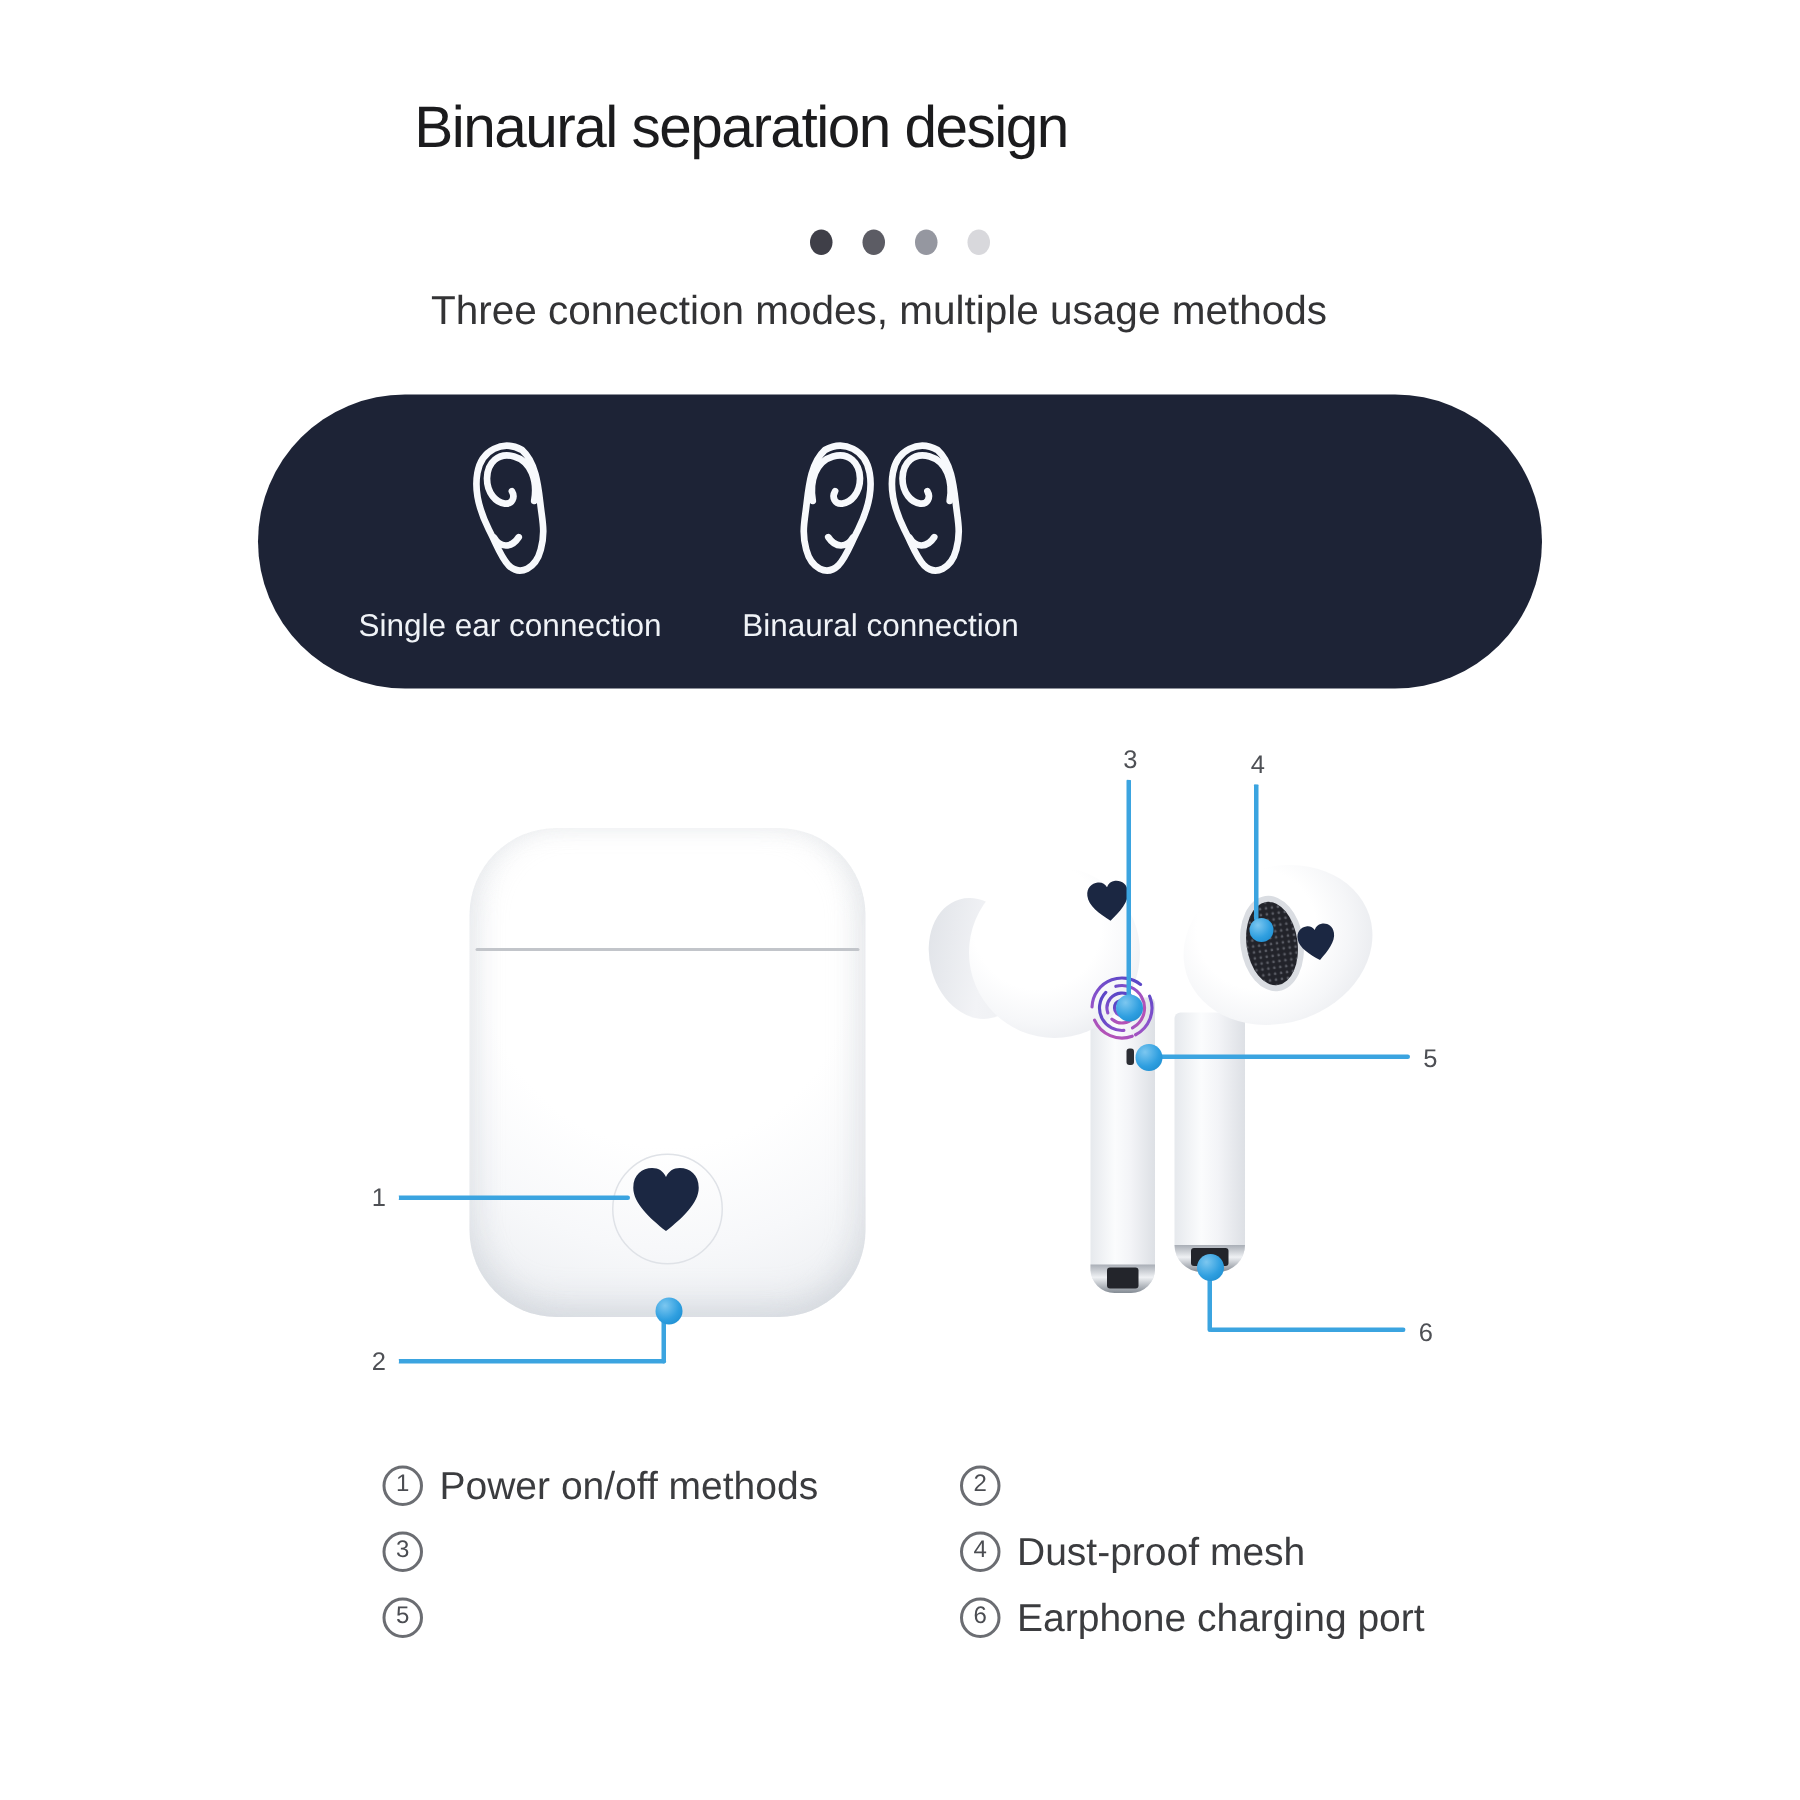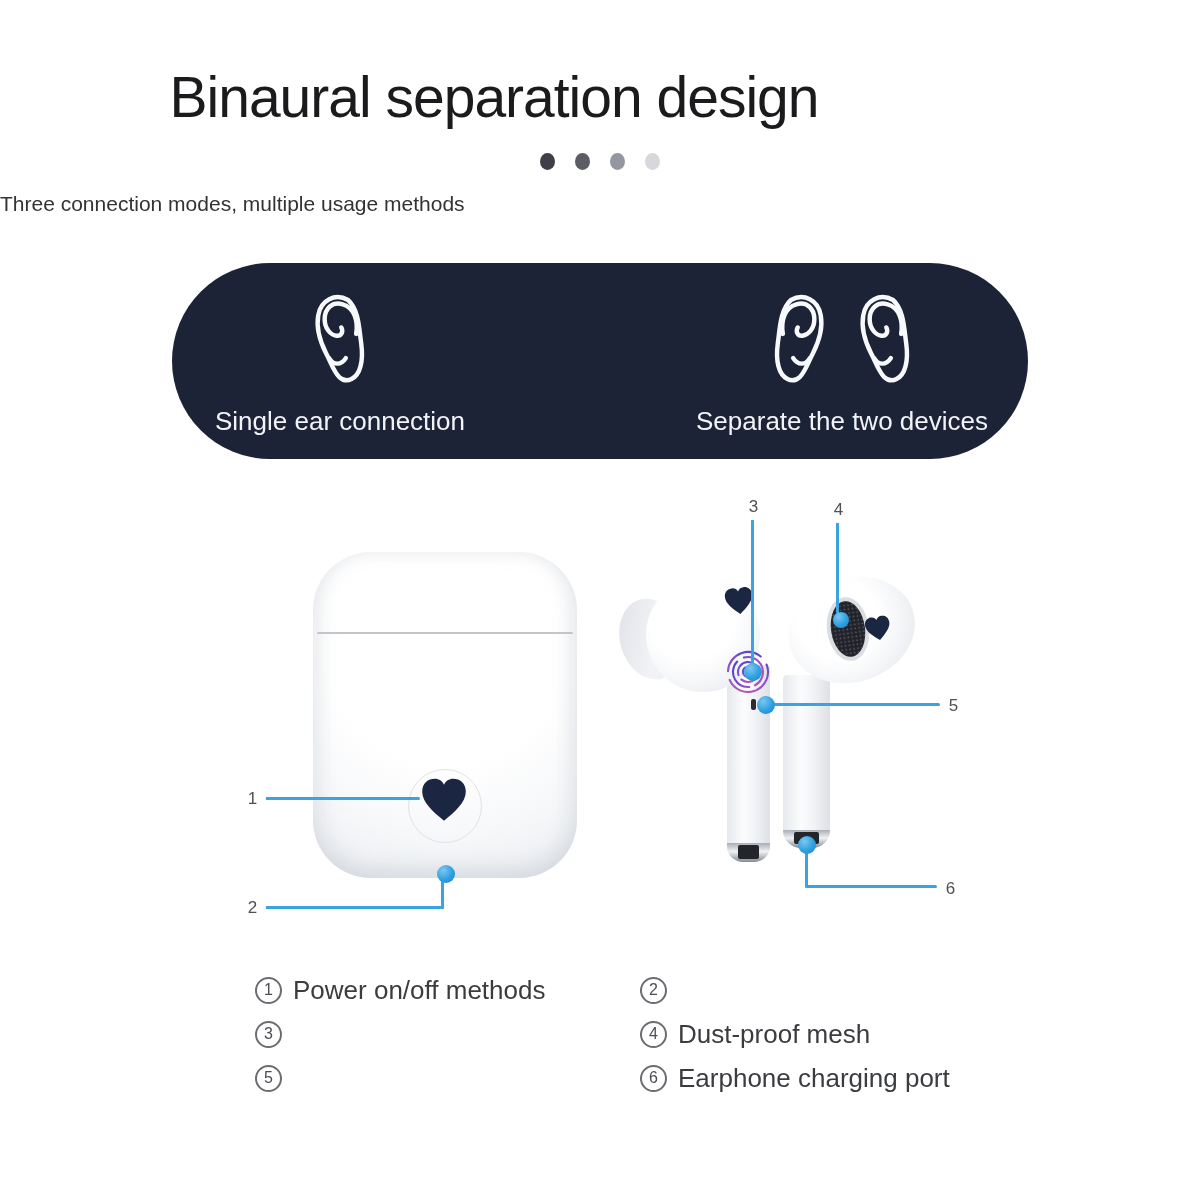--- a/index.html
+++ b/index.html
@@ -3,40 +3,40 @@
 <meta charset="utf-8">
 <style>
   html,body{margin:0;padding:0;}
   body{
     width:1200px;height:1200px;position:relative;overflow:hidden;
     background:#ffffff;font-family:"Liberation Sans","DejaVu Sans",sans-serif;
   }
   
   .title{
     position:absolute;left:0;top:64px;width:988px;text-align:center;
-    font-size:57px;font-weight:400;color:#1b1b1d;letter-spacing:-1px;
+    font-size:39px;font-weight:400;color:#1b1b1d;letter-spacing:-1px;
   }
   .dots{
     position:absolute;left:0;top:153px;width:1200px;
     display:flex;justify-content:center;gap:20px;
   }
   .pag-dot{width:15px;height:17px;border-radius:50%;background:#c9c9cd;}
   .subtitle{
-    position:absolute;left:0;top:192px;width:1172px;text-align:left;
-    font-size:21px;color:#333335;letter-spacing:0px;
+    position:absolute;left:0;top:192px;width:1172px;text-align:center;
+    font-size:27px;color:#333335;letter-spacing:0px;
   }
   
   .pill{
     position:absolute;left:172px;top:263px;width:856px;height:196px;
     border-radius:98px;background:var(--banner-bg,#1d2336);
   }
   .pill-item{position:absolute;top:0;height:196px;display:flex;flex-direction:column;
     align-items:center;justify-content:flex-start;}
   .pill-item .icons{height:108px;display:flex;align-items:flex-start;margin-top:30px;}
-  .pill-item .lbl{font-size:26px;color:#f0f3f7;margin-top:5px;white-space:nowrap;}
+  .pill-item .lbl{font-size:21px;color:#f0f3f7;margin-top:5px;white-space:nowrap;}
   .pi-1{left:62px;width:212px;}
   .pi-2{left:308px;width:214px;}
   .pi-3{left:542px;width:256px;}
   svg.ear{width:58px;height:93px;stroke:#f7f9fc;overflow:visible;}
   .ear-n{transform:rotate(-6deg);}
   .ear-m{transform:scaleX(-1) rotate(-6deg);}
   .gap2{margin-left:1px;}
   .gap28{margin-left:28px;}
   
   .diagram{position:absolute;left:0;top:480px;width:1200px;height:480px;}
@@ -126,32 +126,32 @@
 
   <div class="pill-item pi-1">
     <div class="icons">
       <svg class="ear ear-m" viewBox="0 0 60 95">
           <use href="#ear"></use>
         </svg>
     </div>
     <div class="lbl">Single ear connection</div>
   </div>
 
-
-  <div class="pill-item pi-3">
+  <div class="pill-item pi-2">
     <div class="icons">
       <svg class="ear ear-n" viewBox="0 0 60 95">
           <use href="#ear"></use>
         </svg>
-      <svg class="ear ear-m gap28" viewBox="0 0 60 95">
+      <svg class="ear ear-m gap2" viewBox="0 0 60 95">
           <use href="#ear"></use>
         </svg>
     </div>
-    <div class="lbl">Separate the two devices</div>
-  </div>
+    <div class="lbl">Binaural connection</div>
+  </div>
+
 </div>
 
 <div class="diagram">
 
   <div class="abs case-body"></div>
   <div class="abs lid-line"></div>
   <div class="abs heart-ring"></div>
   <svg class="abs heart" style="left:416px;top:296px" width="56" height="48" viewBox="0 0 100 88">
       <use href="#heartsym"></use>
     </svg>

